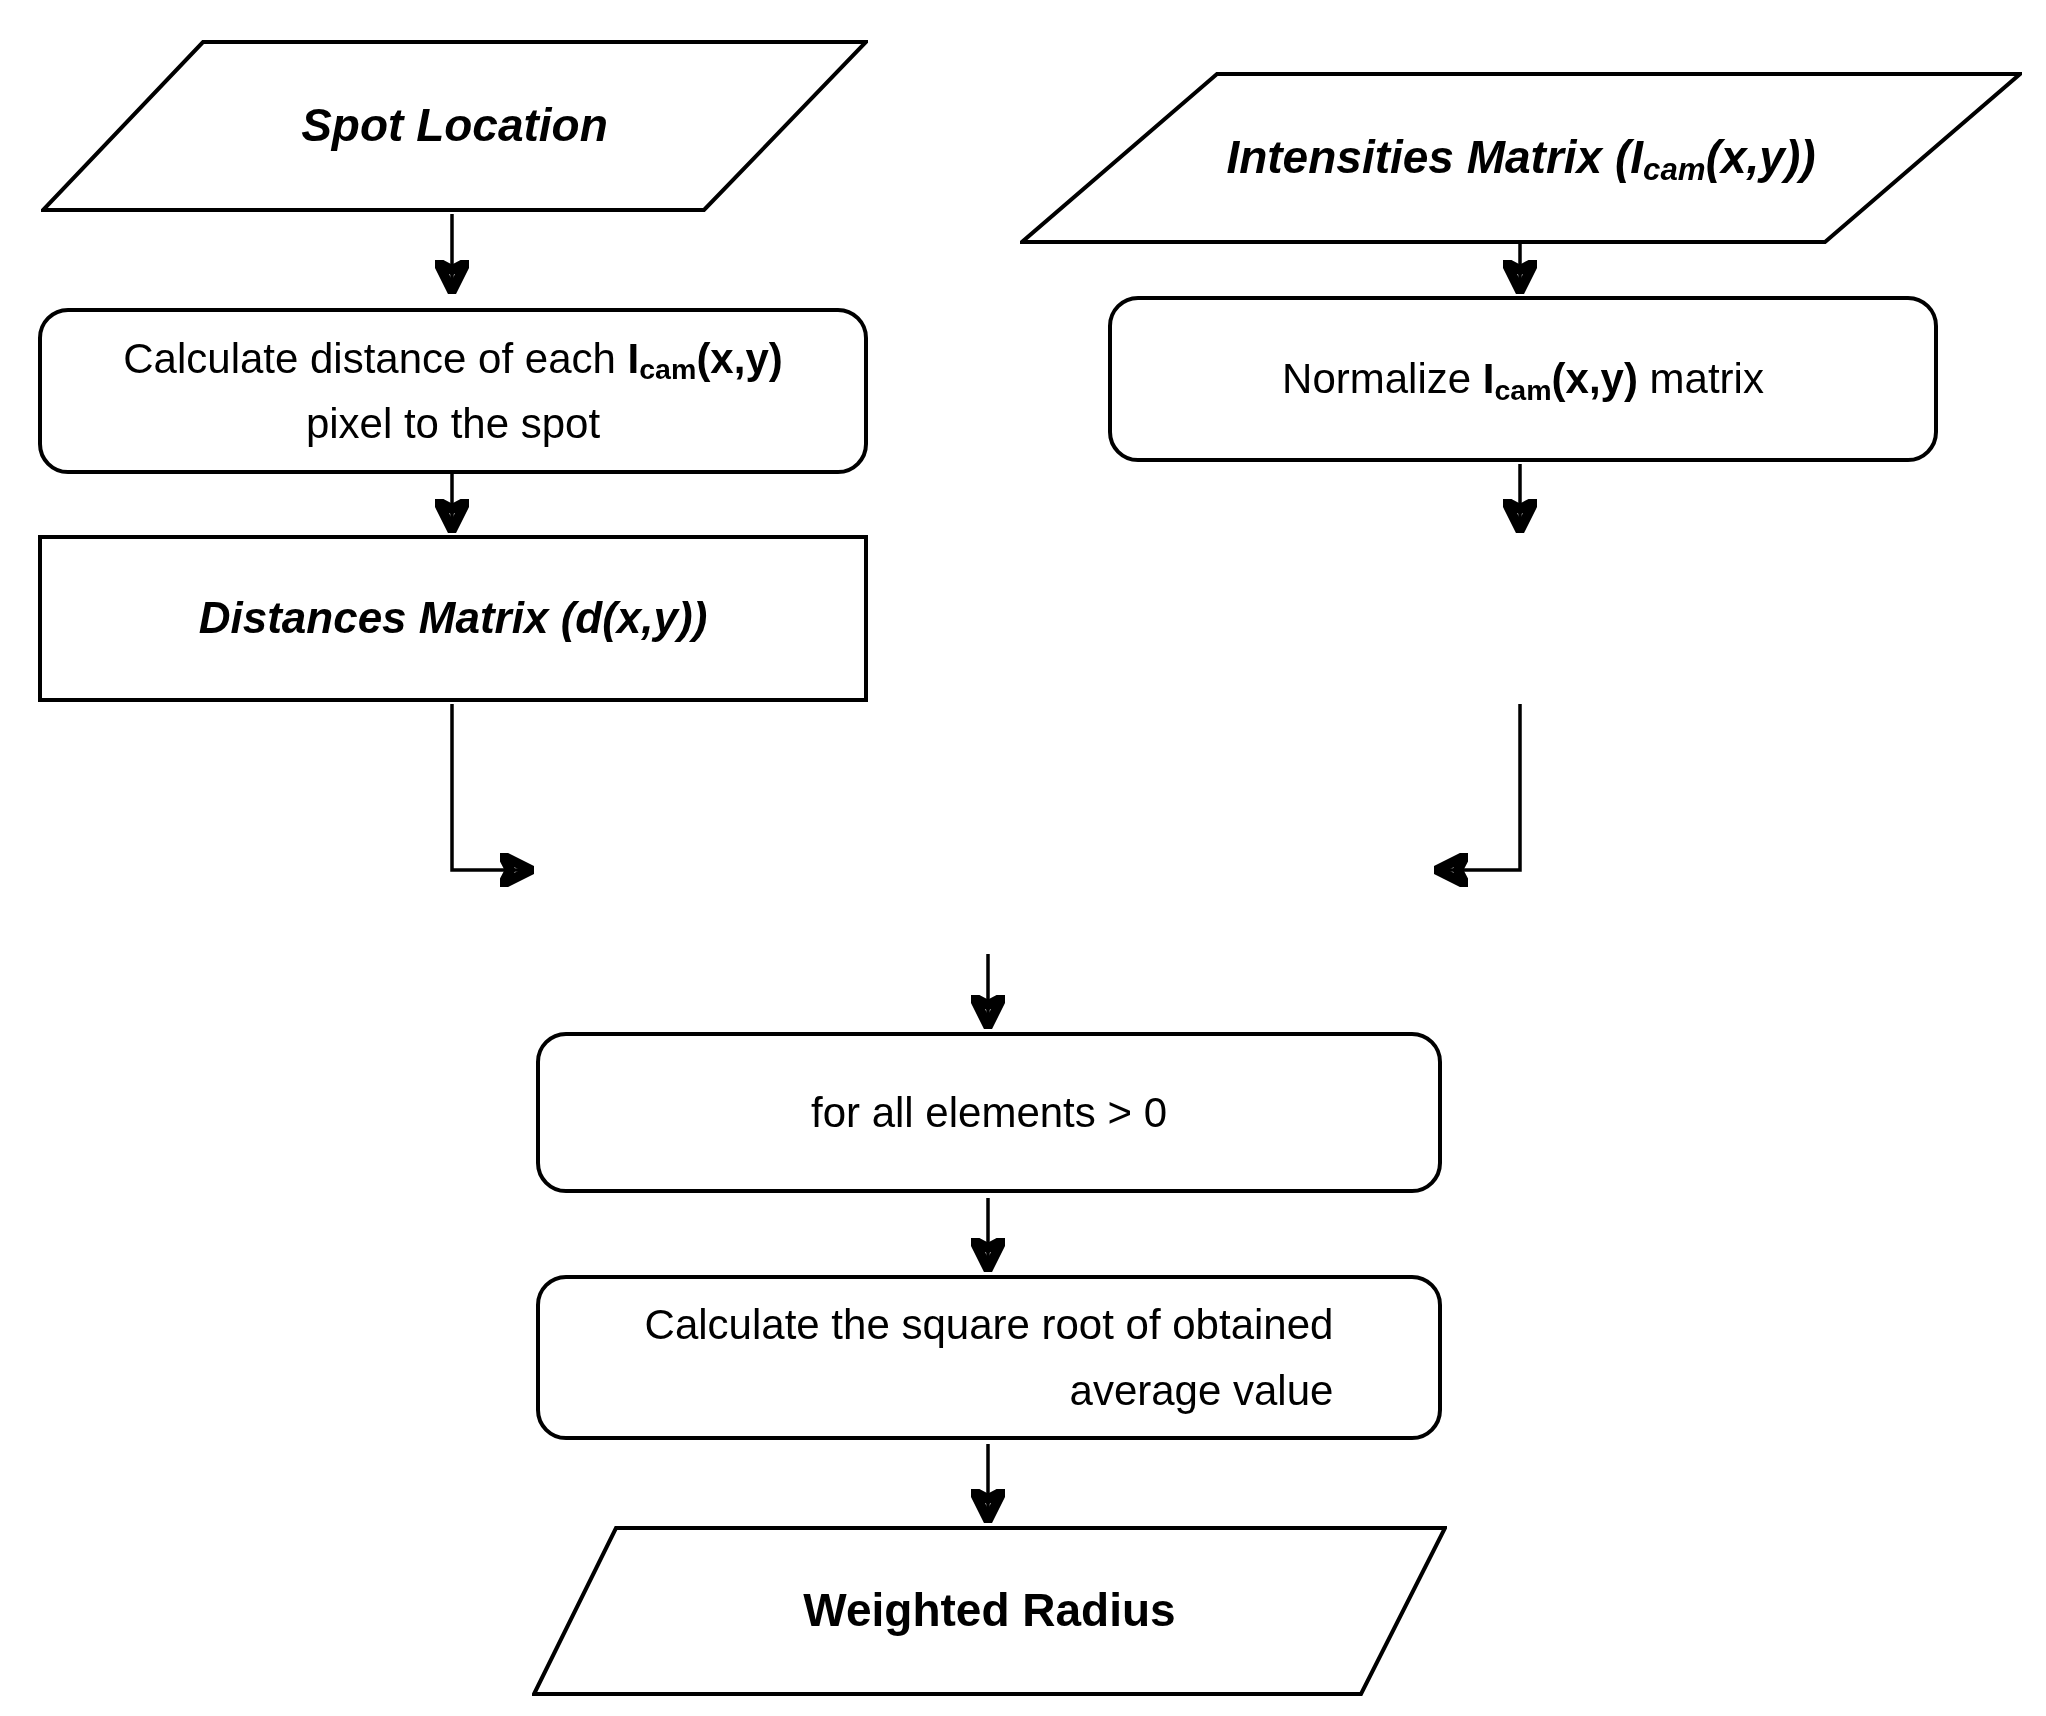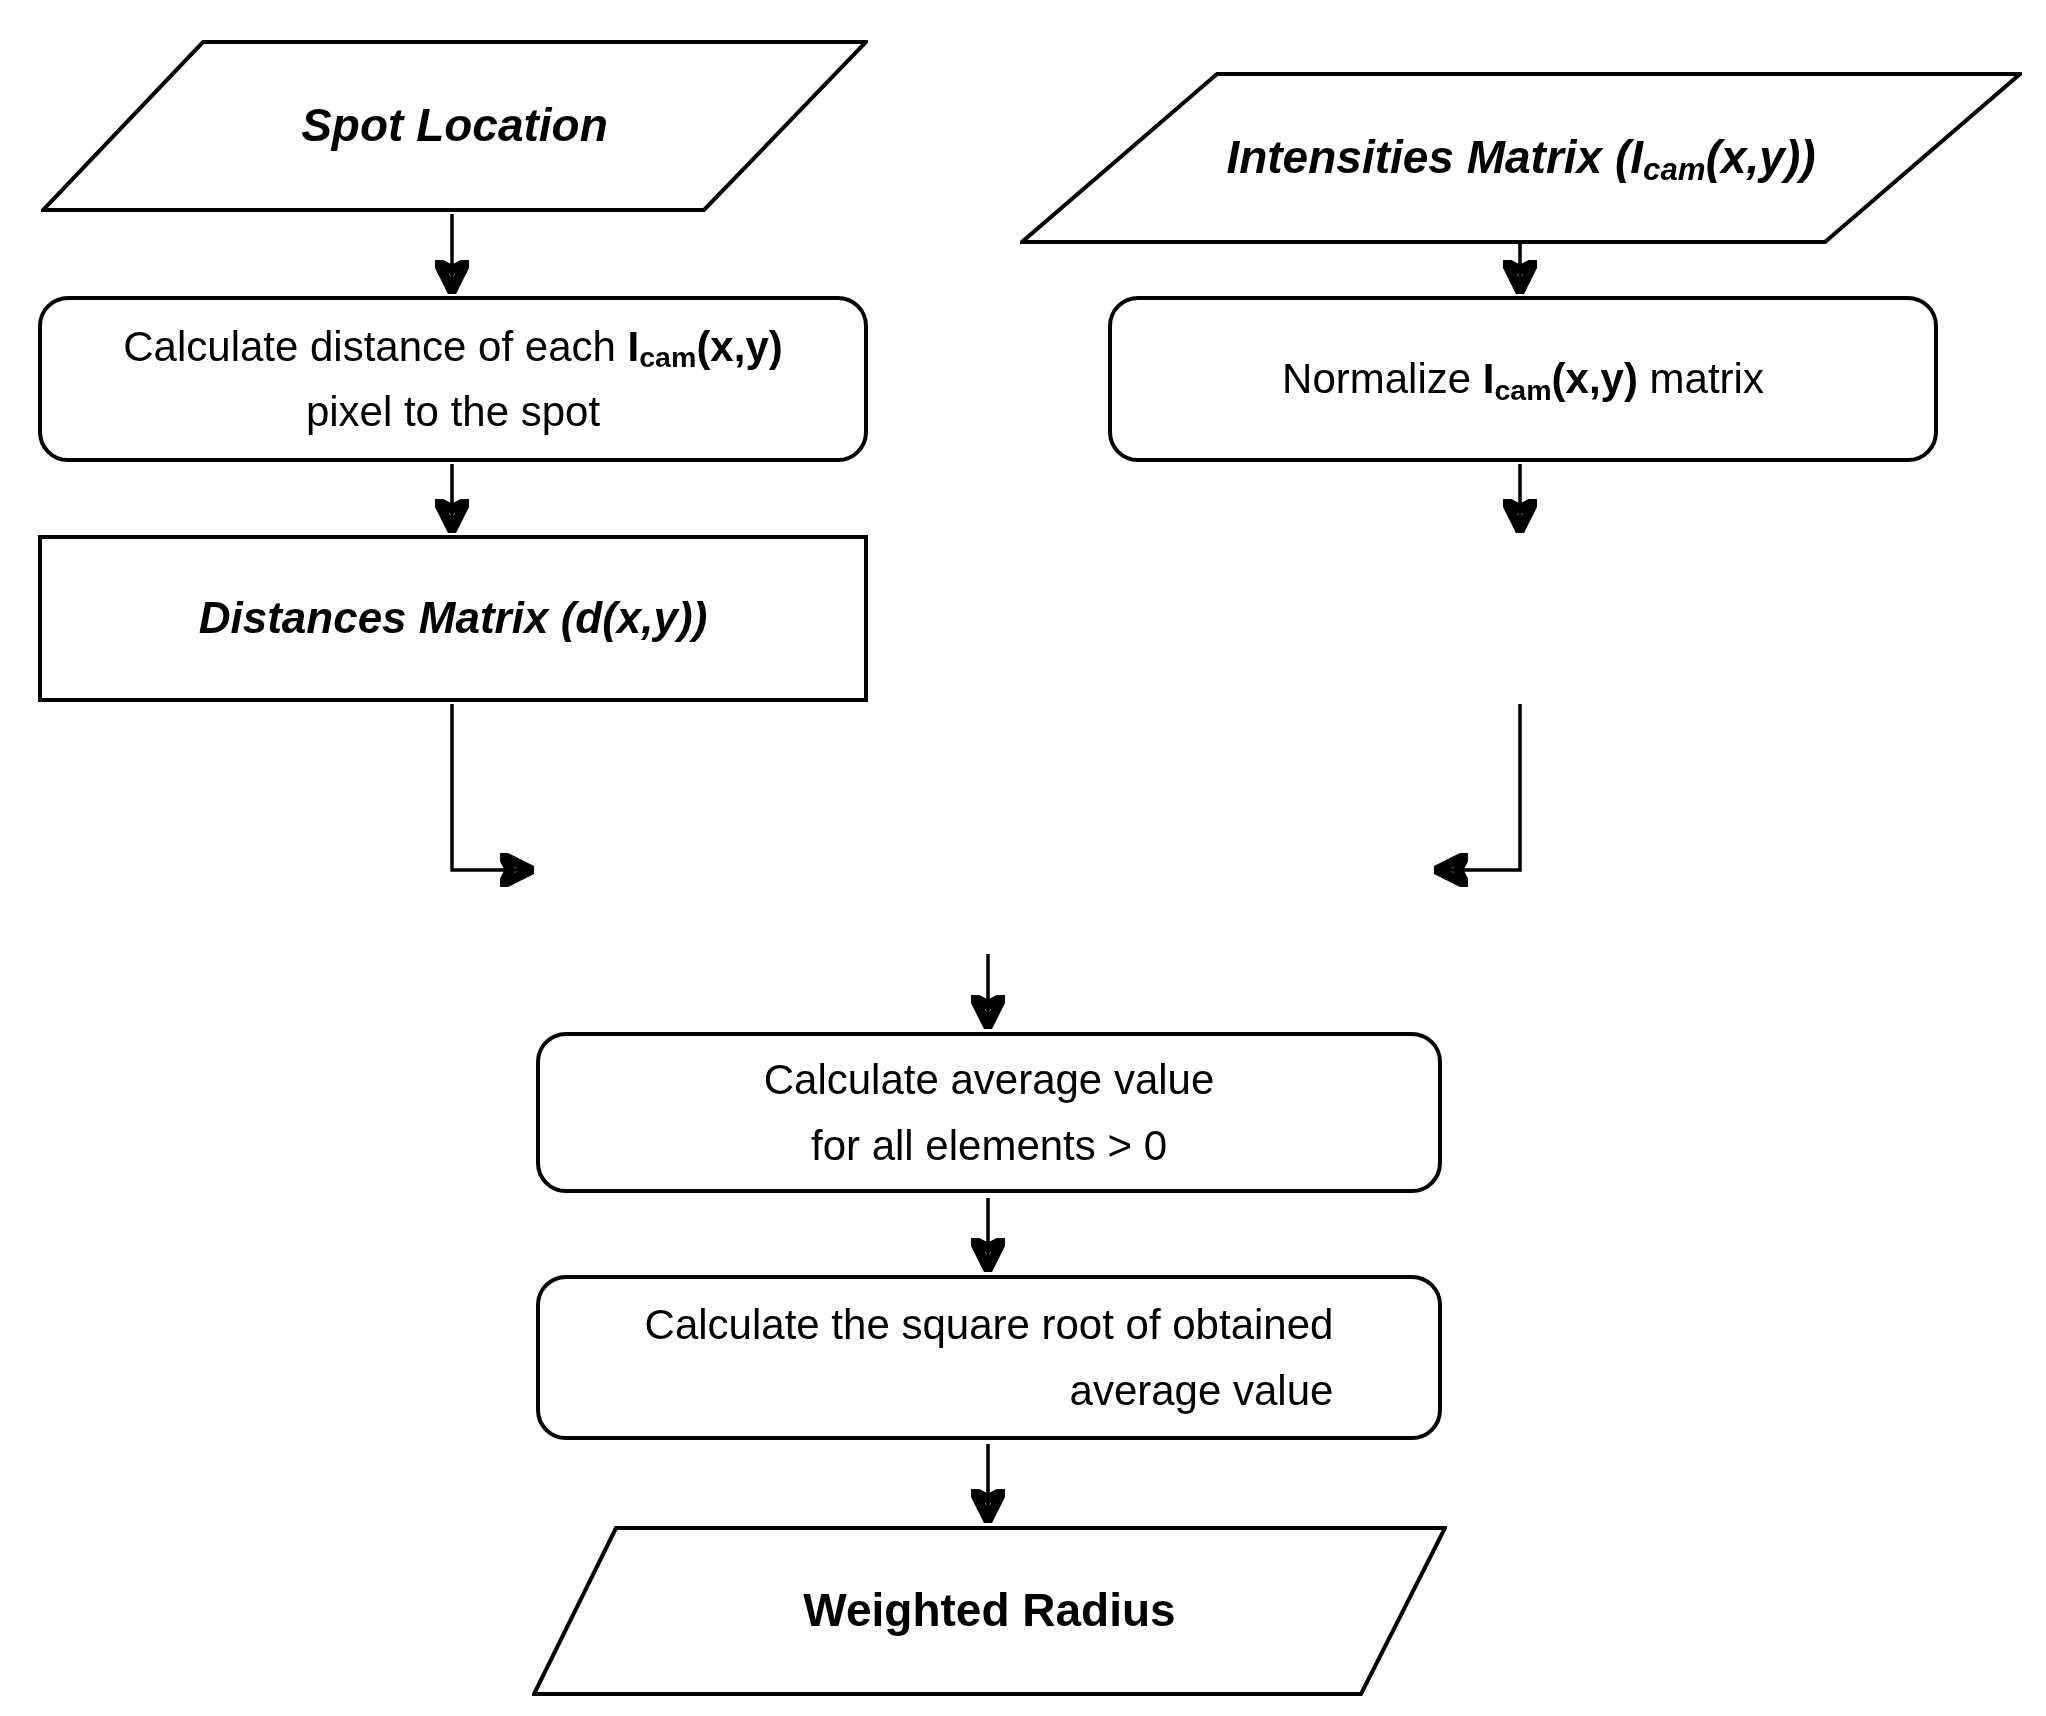--- a/index.html
+++ b/index.html
@@ -113,42 +113,41 @@
 
   <div class="node par" style="left:1020px;top:40px;width:1002px;height:172px;margin-top:32px;">
     <svg class="shape" viewBox="0 0 1002 172" preserveAspectRatio="none">
       <polygon points="197,2 1000,2 805,170 2,170" vector-effect="non-scaling-stroke"></polygon>
     </svg>
     <div class="label t-title">
       <span class="line"><span>Intensities Matrix (I</span><span class="sub">cam</span><span>(x,y))</span></span>
     </div>
   </div>
 
-  <div class="node box rounded" style="left:38px;top:296px;width:830px;height:166px;">
+  <div class="node box rounded" style="left:38px;top:308px;width:830px;height:166px;">
     <div class="label t-reg">
       <div class="line"><span>Calculate distance of each </span><span class="b">I</span><span class="b sub">cam</span><span class="b">(x,y)</span></div>
       <div class="line">pixel to the spot</div>
     </div>
   </div>
 
   <div class="node box rounded" style="left:1108px;top:296px;width:830px;height:166px;">
     <div class="label t-reg">
       <div class="line"><span>Normalize </span><span class="b">I</span><span class="b sub">cam</span><span class="b">(x,y)</span><span> matrix</span></div>
     </div>
   </div>
 
   <div class="node box" style="left:38px;top:535px;width:830px;height:167px;">
     <div class="label t-out">Distances Matrix (d(x,y))</div>
   </div>
 
 
 
   <div class="node box rounded" style="left:536px;top:1032px;width:906px;height:161px;">
     <div class="label t-reg">
-      <div class="line">Calculate average value</div>
       <div class="line">for all elements &gt; 0</div>
     </div>
   </div>
 
   <div class="node box rounded" style="left:536px;top:1275px;width:906px;height:165px;text-align:right;">
     <div class="label t-reg">
       <div class="line">Calculate the square root of obtained</div>
       <div class="line">average value</div>
     </div>
   </div>

